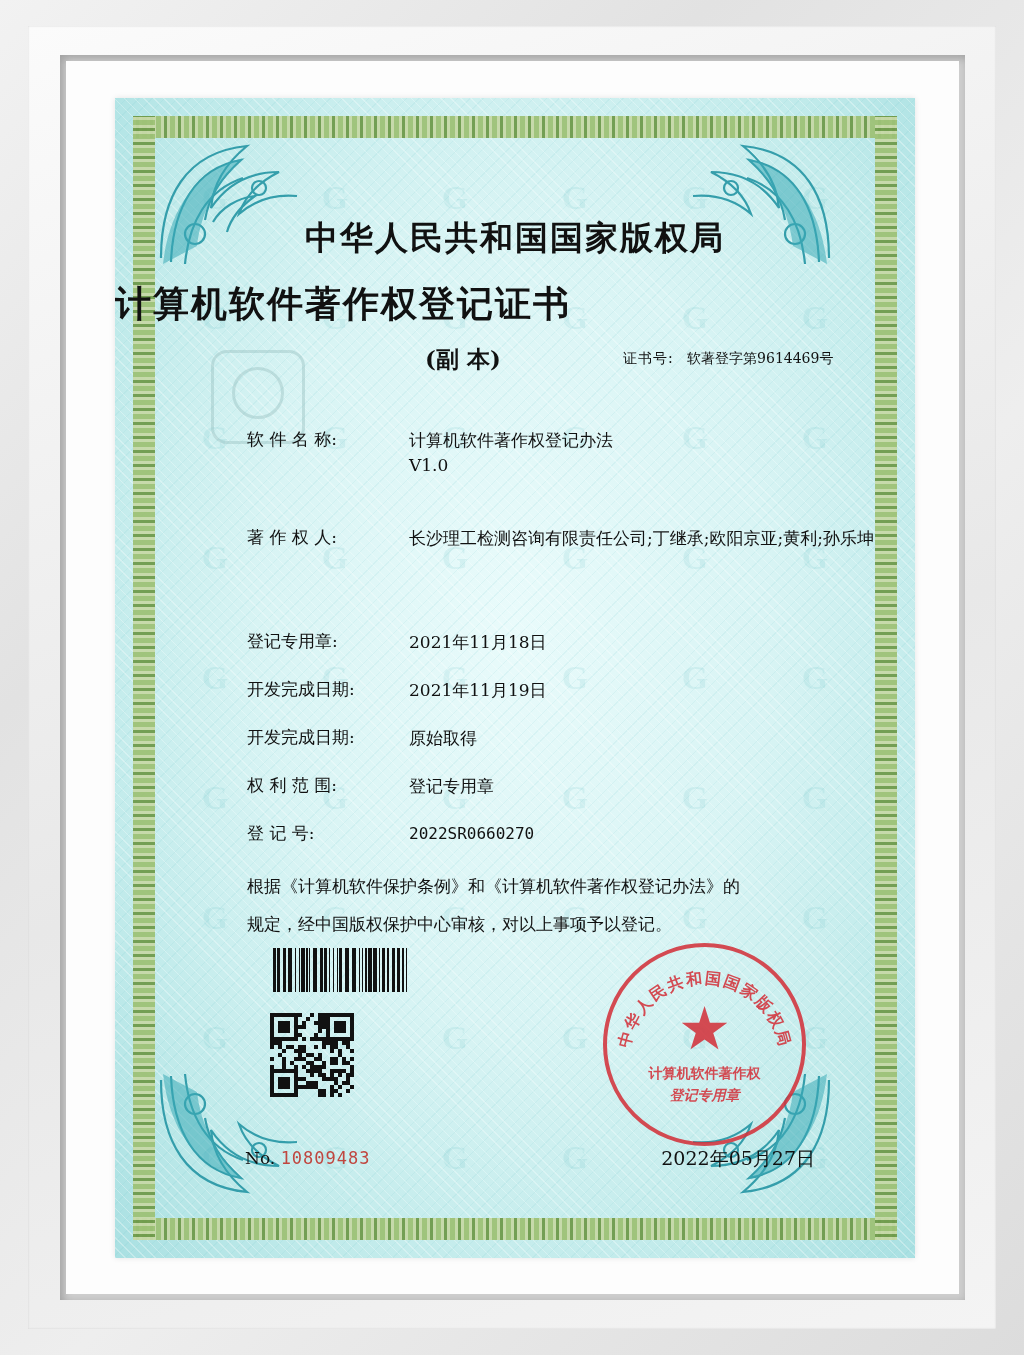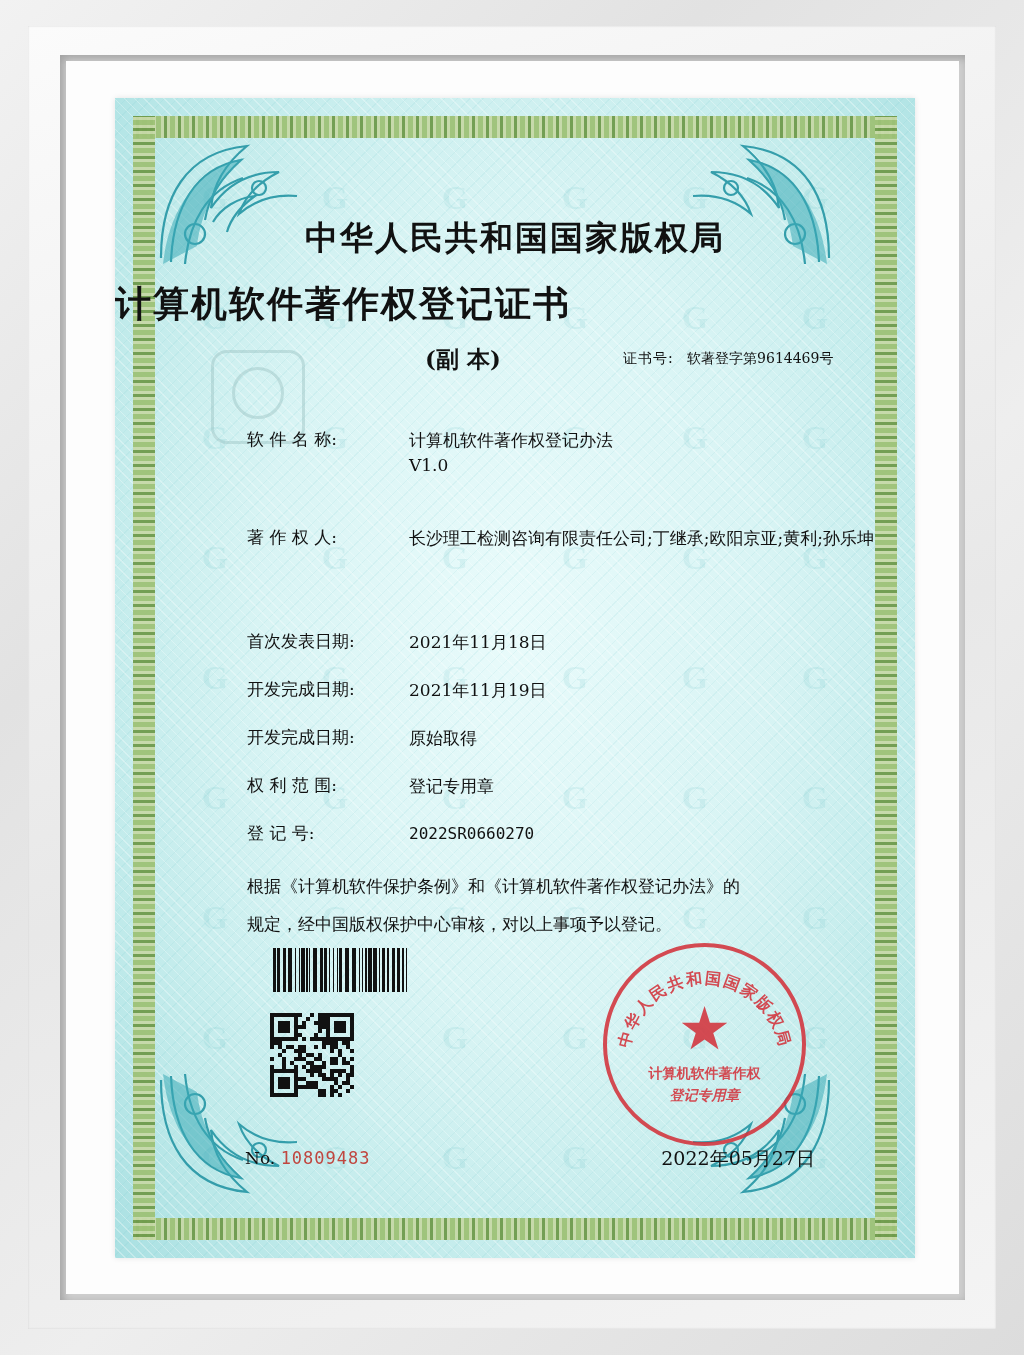--- a/index.html
+++ b/index.html
@@ -428,21 +428,21 @@
         <span class="val" style="white-space:pre-line;">计算机软件著作权登记办法
 V1.0</span>
       </div>
 
       <div class="field" style="left:132px; top:428px;">
         <span class="lbl">著 作 权 人:</span>
         <span class="val">长沙理工检测咨询有限责任公司;丁继承;欧阳京亚;黄利;孙乐坤</span>
       </div>
 
       <div class="field" style="left:132px; top:532px;">
-        <span class="lbl tight">首次发表日期:</span>
+        <span class="lbl tight">登记专用章:</span>
         <span class="val">2021年11月18日</span>
       </div>
 
       <div class="field" style="left:132px; top:580px;">
         <span class="lbl tight">开发完成日期:</span>
         <span class="val">2021年11月19日</span>
       </div>
 
       <div class="field" style="left:132px; top:628px;">
         <span class="lbl tight">开发完成日期:</span>

